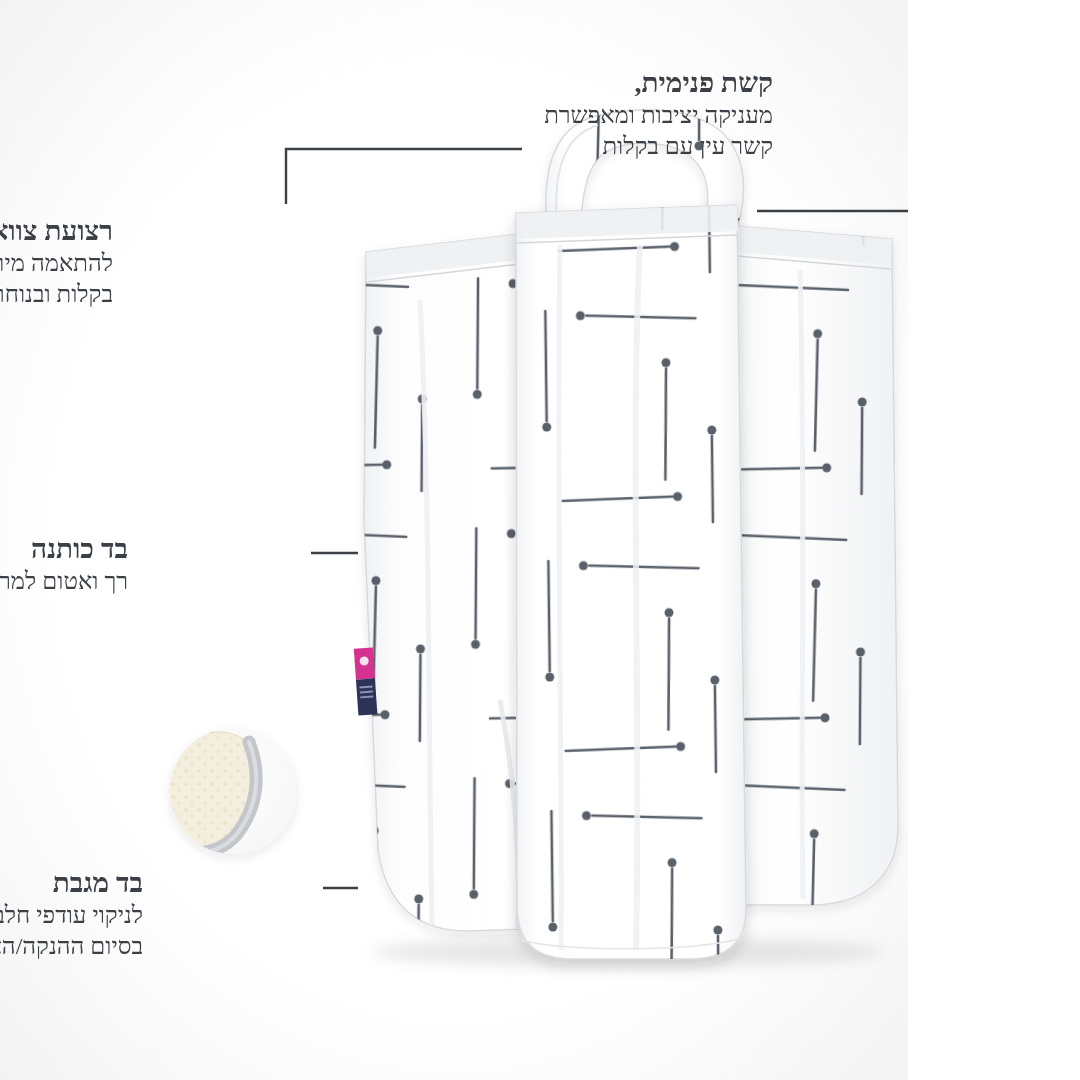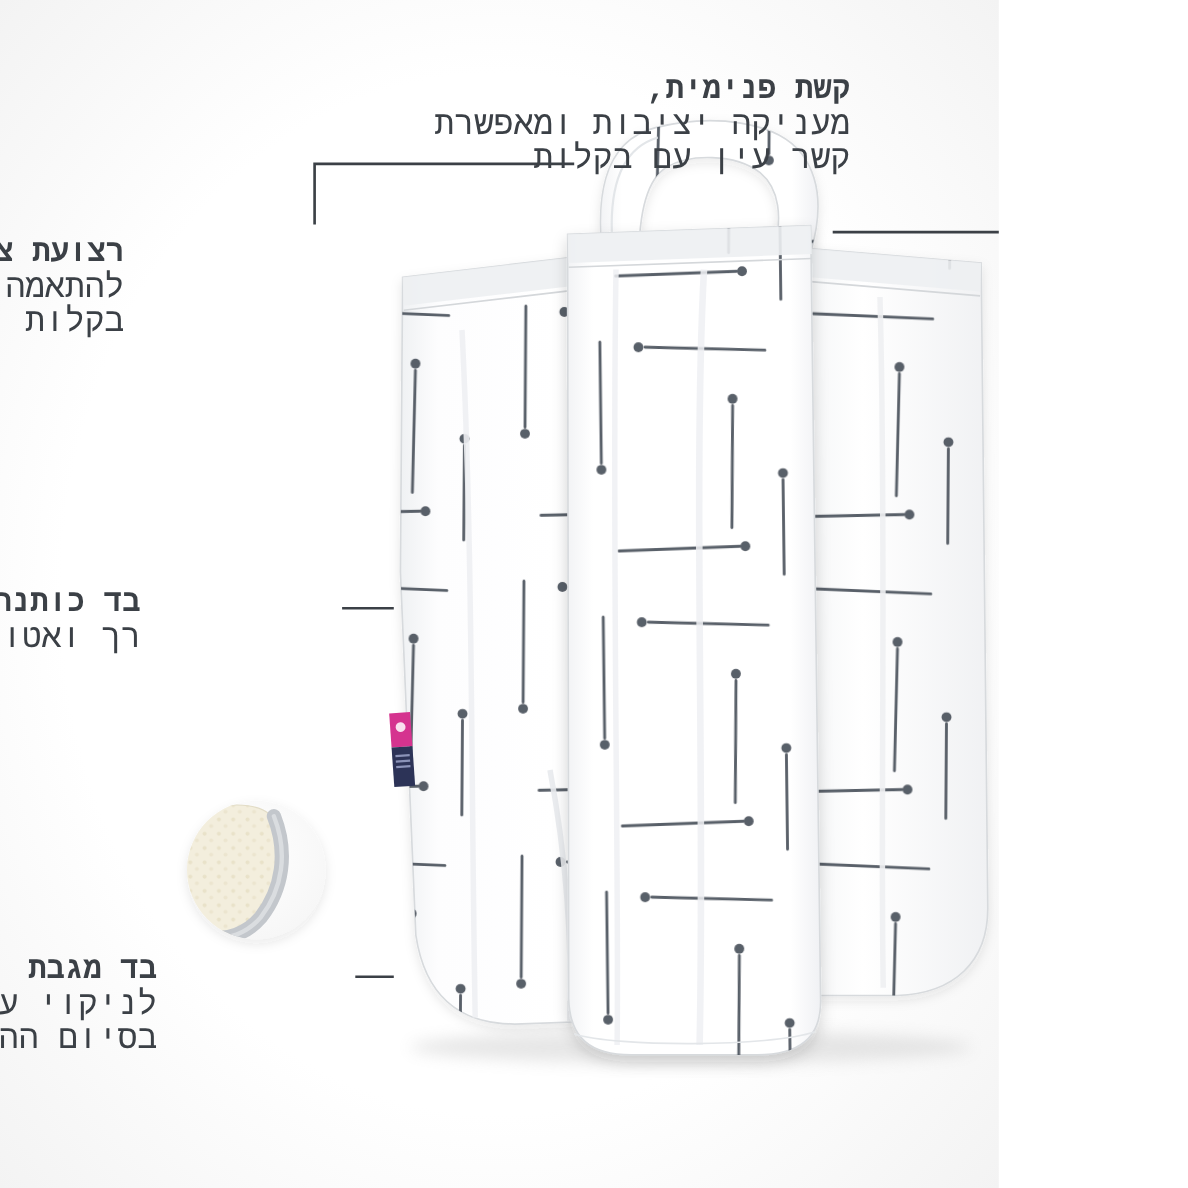--- a/index.html
+++ b/index.html
@@ -1,32 +1,32 @@
 <!DOCTYPE html>
 <html><head>
 <meta charset="utf-8">
 <style>
   html,body{margin:0;padding:0;background:#ffffff;}
   .stage{
     position:relative;
     width:908px;height:1080px;
     background:radial-gradient(ellipse at center,#ffffff 62%,#f3f3f3 100%);
     overflow:hidden;
-    font-family:Liberation Mono, monospace;
+    font-family:Liberation Serif, serif;
   }
   .product-svg{position:absolute;left:0;top:0;}
   .callout{
     position:absolute;
     color:#3b4046;
     text-align:right;
     direction:rtl;
     white-space:nowrap;
   }
   .co-title{font-weight:bold;font-size:28px;line-height:34px;}
-  .co-line{font-size:30px;line-height:31px;}
+  .co-line{font-size:24px;line-height:31px;}
   #co-inner-arch{right:135px;top:66px;}
   #co-neck-strap{right:795px;top:214px;}
   #co-cotton{right:780px;top:532px;margin-left:11px;}
   #co-towel{right:765px;top:866px;}
 </style>
 </head>
 <body>
 
 <div class="stage">
 

